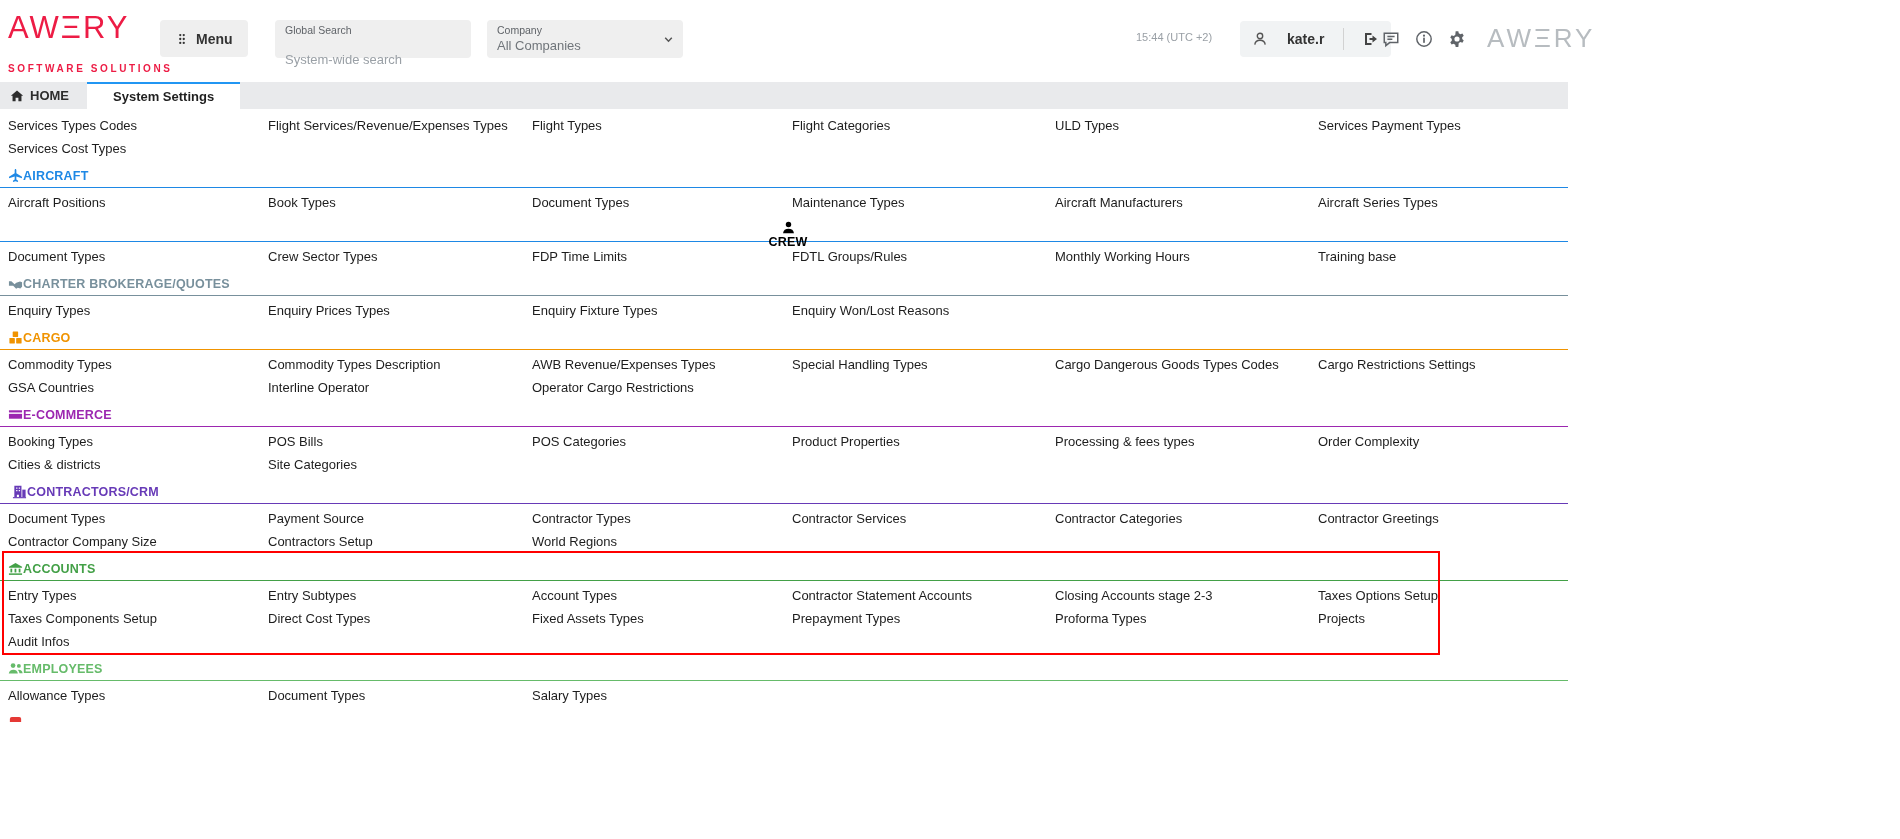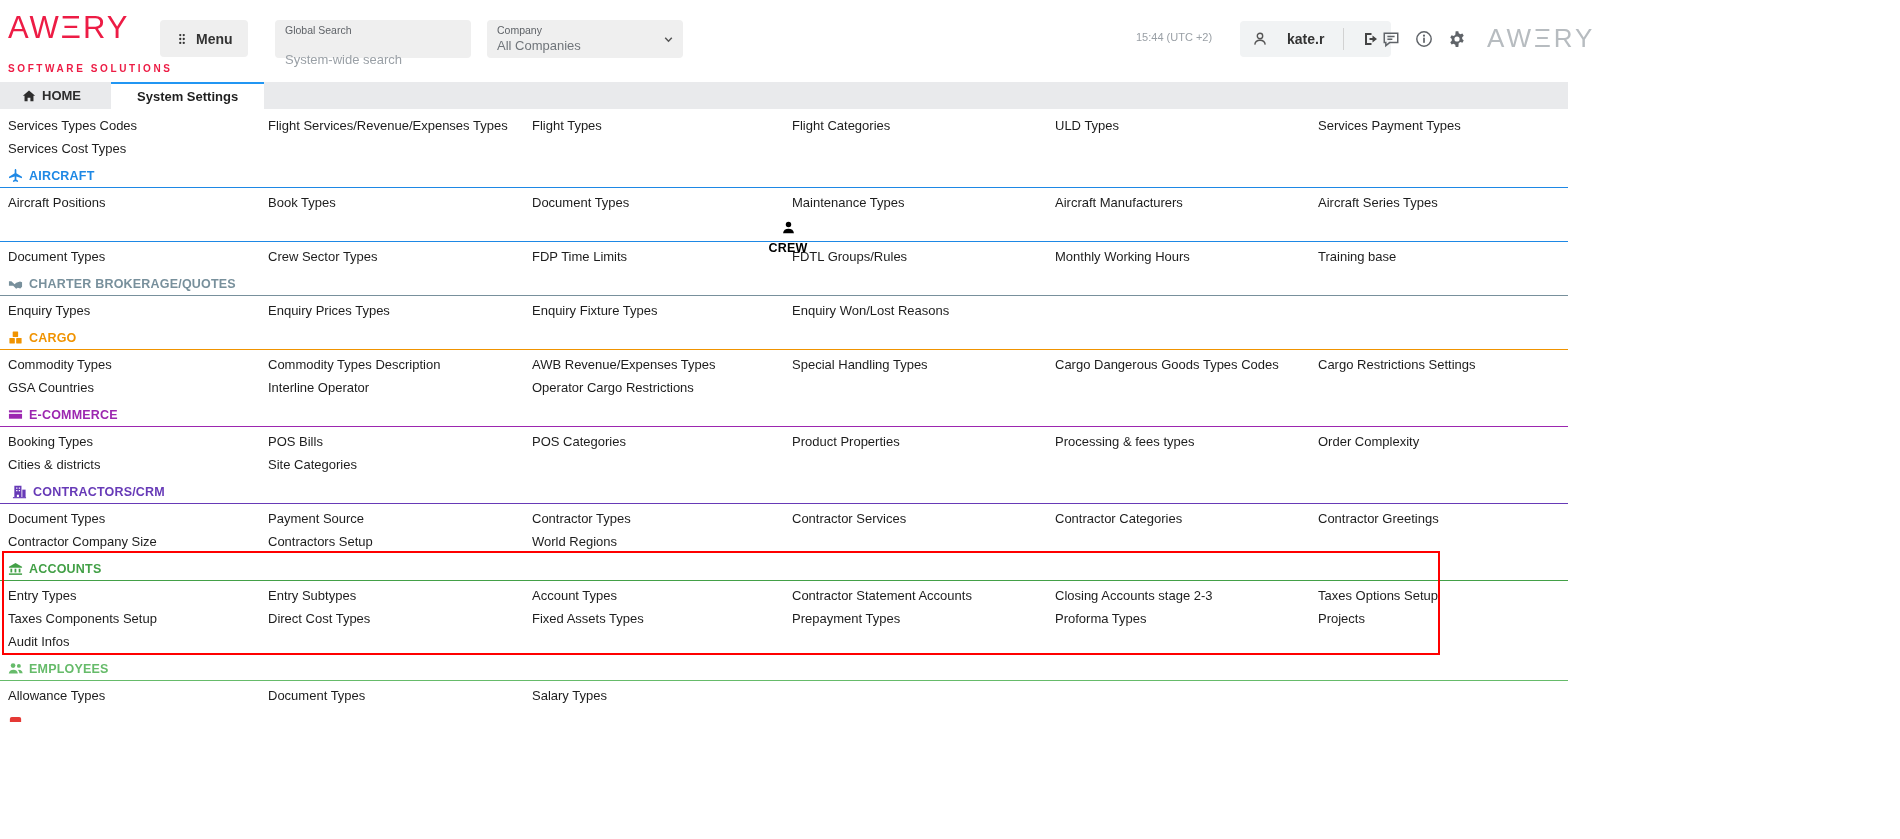--- a/index.html
+++ b/index.html
@@ -46,36 +46,36 @@
   .chip-divider { width: 1px; height: 22px; background: #d2d2d2; }
   .topbar-icon { position: absolute; top: 30px; width: 18px; height: 18px; color: #5f6368; cursor: pointer; }
   .ico-chat { left: 1382px; }
   .ico-info { left: 1415px; }
   .ico-gear { left: 1448px; }
   .brand { position: absolute; left: 1487px; top: 23px; font-size: 26px; letter-spacing: 3px; color: #b7bcc0; }
 
   
   .tabbar { display: flex; align-items: stretch; height: 27px; width: 1568px; background: #e9eaec; }
   .tab-home {
-    display: flex; align-items: center; gap: 6px; padding: 0 22px;
+    display: flex; align-items: center; gap: 6px; padding: 0 10px;
     font-size: 13px; font-weight: 700; color: #2d2d2d; cursor: pointer;
   }
   .tab-active {
     margin-left: 8px; background: #fff; border-top: 2px solid #2196f3;
     padding: 0 26px; display: flex; align-items: center;
     font-size: 13px; font-weight: 700; color: #1f1f1f; cursor: pointer;
   }
 
   
   .content { position: relative; width: 1568px; padding-top: 2px; background: #fff; }
   .settings-section { margin-top: 6px; }
   .settings-section.no-title { margin-top: 0; }
   .settings-section.cutoff { height: 9px; overflow: hidden; }
   .section-header {
-    display: flex; align-items: center; gap: 6px; height: 19px;
+    display: flex; align-items: center; height: 19px;
     padding-left: 8px; font-size: 12.5px; font-weight: 700; letter-spacing: .2px;
   }
   .section-rule { height: 1px; width: 100%; margin-top: 2px; }
   .links-grid {
     display: grid; grid-template-columns: 260px 264px 260px 263px 263px 1fr;
     padding: 3px 0 0 8px;
   }
   .settings-link {
     display: block; height: 23px; line-height: 23px; font-size: 13px;
     color: #1d1d1d; text-decoration: none; white-space: nowrap; overflow: hidden;

